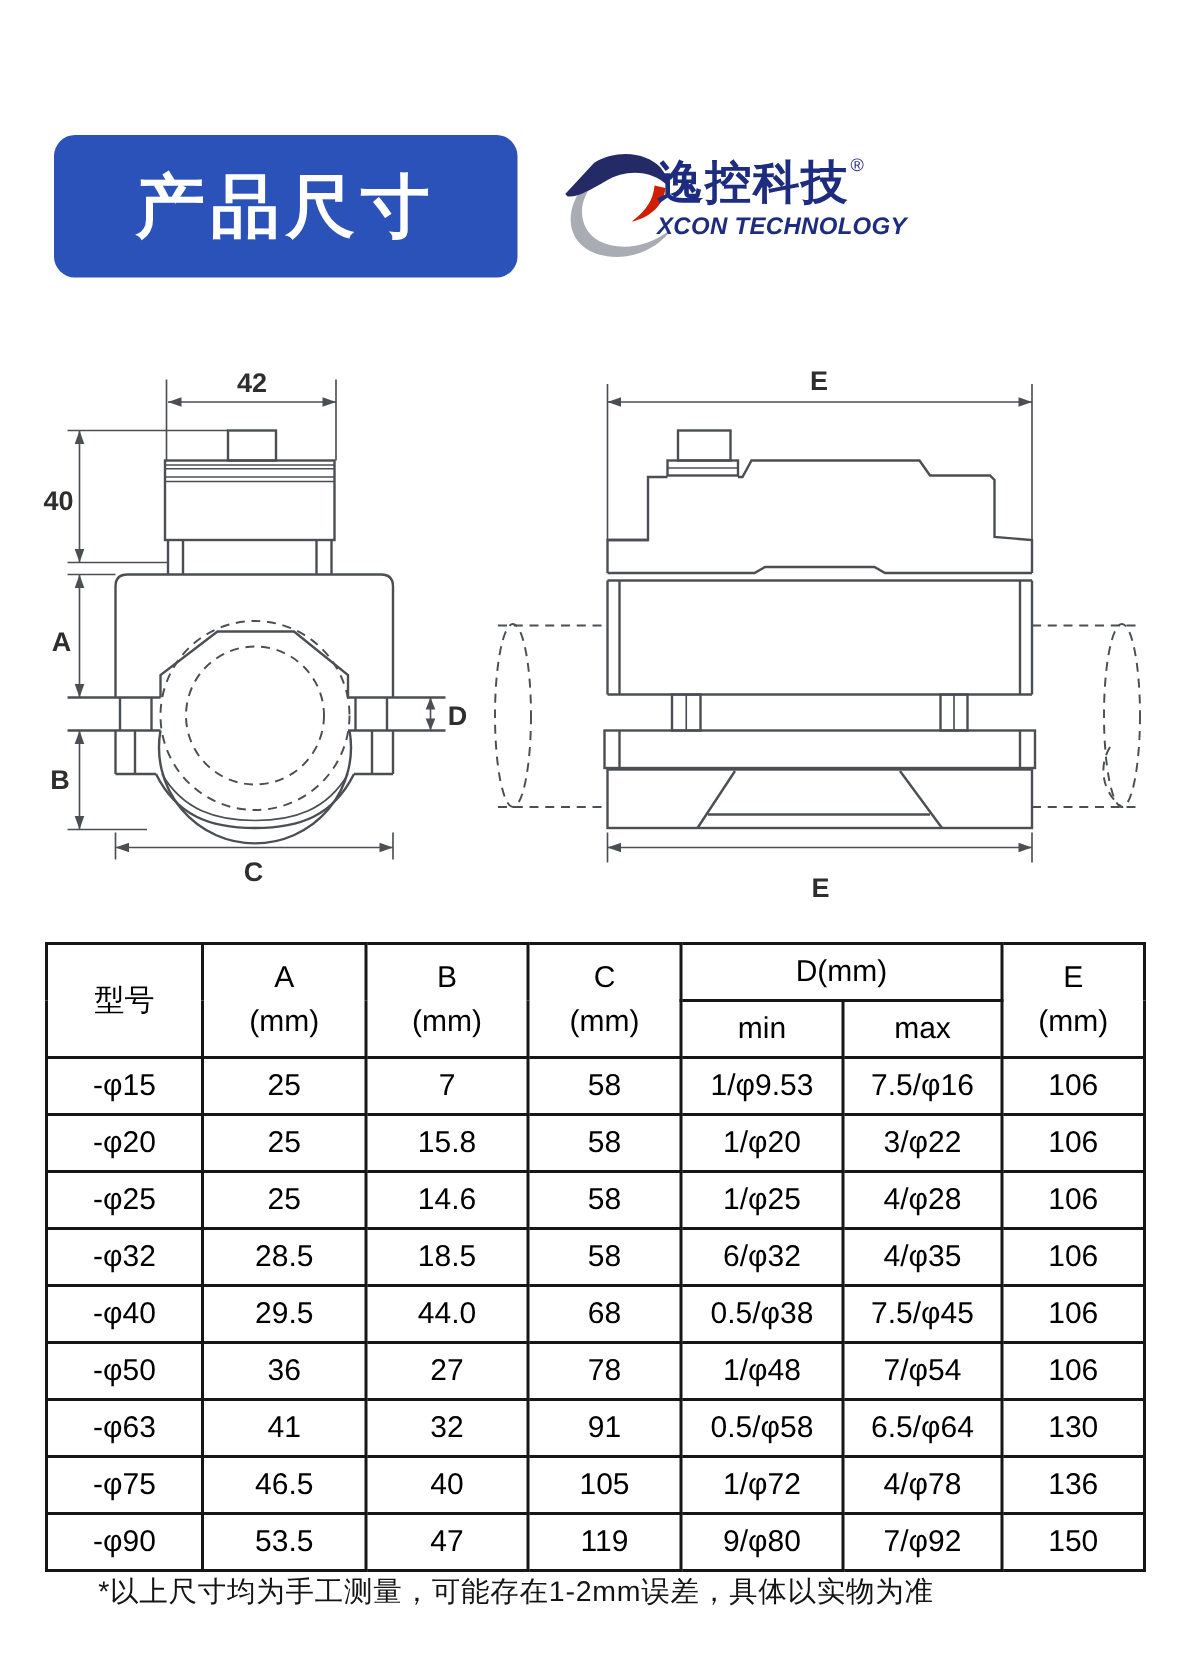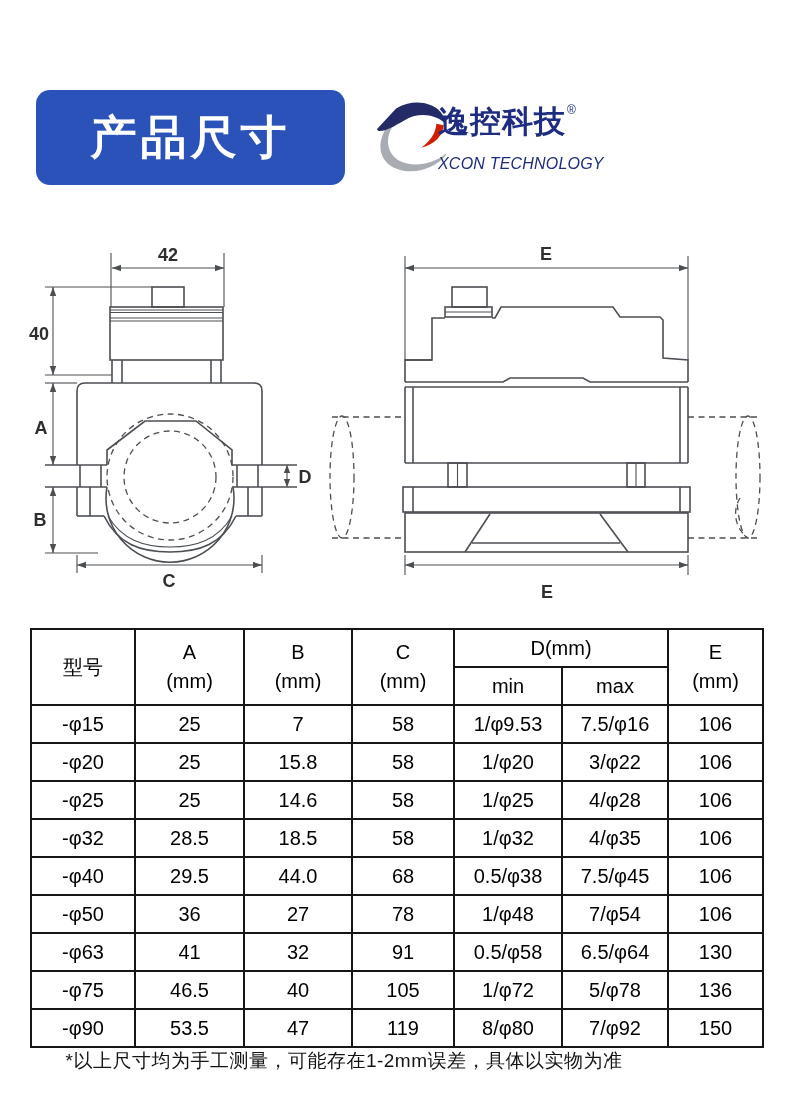--- a/index.html
+++ b/index.html
@@ -12,22 +12,22 @@
           justify-content:center;}
   .banner span{color:#ffffff;font-size:46px;font-weight:700;letter-spacing:4px;}
 
   
   .logo{position:absolute;left:372px;top:97px;display:flex;align-items:flex-start;}
   .logo-mark{width:74px;height:84px;flex:0 0 auto;}
   .logo-text{margin-left:-8px;margin-top:8px;}
   .logo-cn-row{display:flex;align-items:flex-start;}
   .logo-cn{font-size:31px;font-weight:700;color:#1e2c80;letter-spacing:1px;line-height:1.1;}
   .logo-reg{font-size:12px;color:#1e2c80;margin-top:-2px;margin-left:1px;}
-  .logo-en{font-size:16px;font-weight:400;font-style:italic;color:#1e2c80;
-           letter-spacing:0.2px;margin-top:16px;white-space:nowrap;}
+  .logo-en{font-size:16px;font-weight:700;font-style:italic;color:#1e2c80;
+           letter-spacing:0.2px;margin-top:4px;white-space:nowrap;}
 
   
   .drawing{position:absolute;top:230px;}
   .drawing.front{left:28px;}
   .drawing.side{left:320px;}
   .drawing svg{display:block;}
   .dline{stroke:#4b4e53;stroke-width:1.6;fill:none;}
   .dthin{stroke:#4b4e53;stroke-width:1.1;fill:none;}
   .ddash{stroke:#4b4e53;stroke-width:1.3;fill:none;stroke-dasharray:6 4.5;}
   .dfill{fill:#4b4e53;stroke:none;}
@@ -293,21 +293,21 @@
         <td>58</td>
         <td>1/φ25</td>
         <td>4/φ28</td>
         <td>106</td>
       </tr>
       <tr>
         <td>-φ32</td>
         <td>28.5</td>
         <td>18.5</td>
         <td>58</td>
-        <td>1/φ32</td>
+        <td>6/φ32</td>
         <td>4/φ35</td>
         <td>106</td>
       </tr>
       <tr>
         <td>-φ40</td>
         <td>29.5</td>
         <td>44.0</td>
         <td>68</td>
         <td>0.5/φ38</td>
         <td>7.5/φ45</td>
@@ -330,29 +330,29 @@
         <td>0.5/φ58</td>
         <td>6.5/φ64</td>
         <td>130</td>
       </tr>
       <tr>
         <td>-φ75</td>
         <td>46.5</td>
         <td>40</td>
         <td>105</td>
         <td>1/φ72</td>
-        <td>5/φ78</td>
+        <td>4/φ78</td>
         <td>136</td>
       </tr>
       <tr>
         <td>-φ90</td>
         <td>53.5</td>
         <td>47</td>
         <td>119</td>
-        <td>8/φ80</td>
+        <td>9/φ80</td>
         <td>7/φ92</td>
         <td>150</td>
       </tr>
     </tbody>
   </table>
 
   <div class="footnote">*以上尺寸均为手工测量，可能存在1-2mm误差，具体以实物为准</div>
 
 </div>
 

